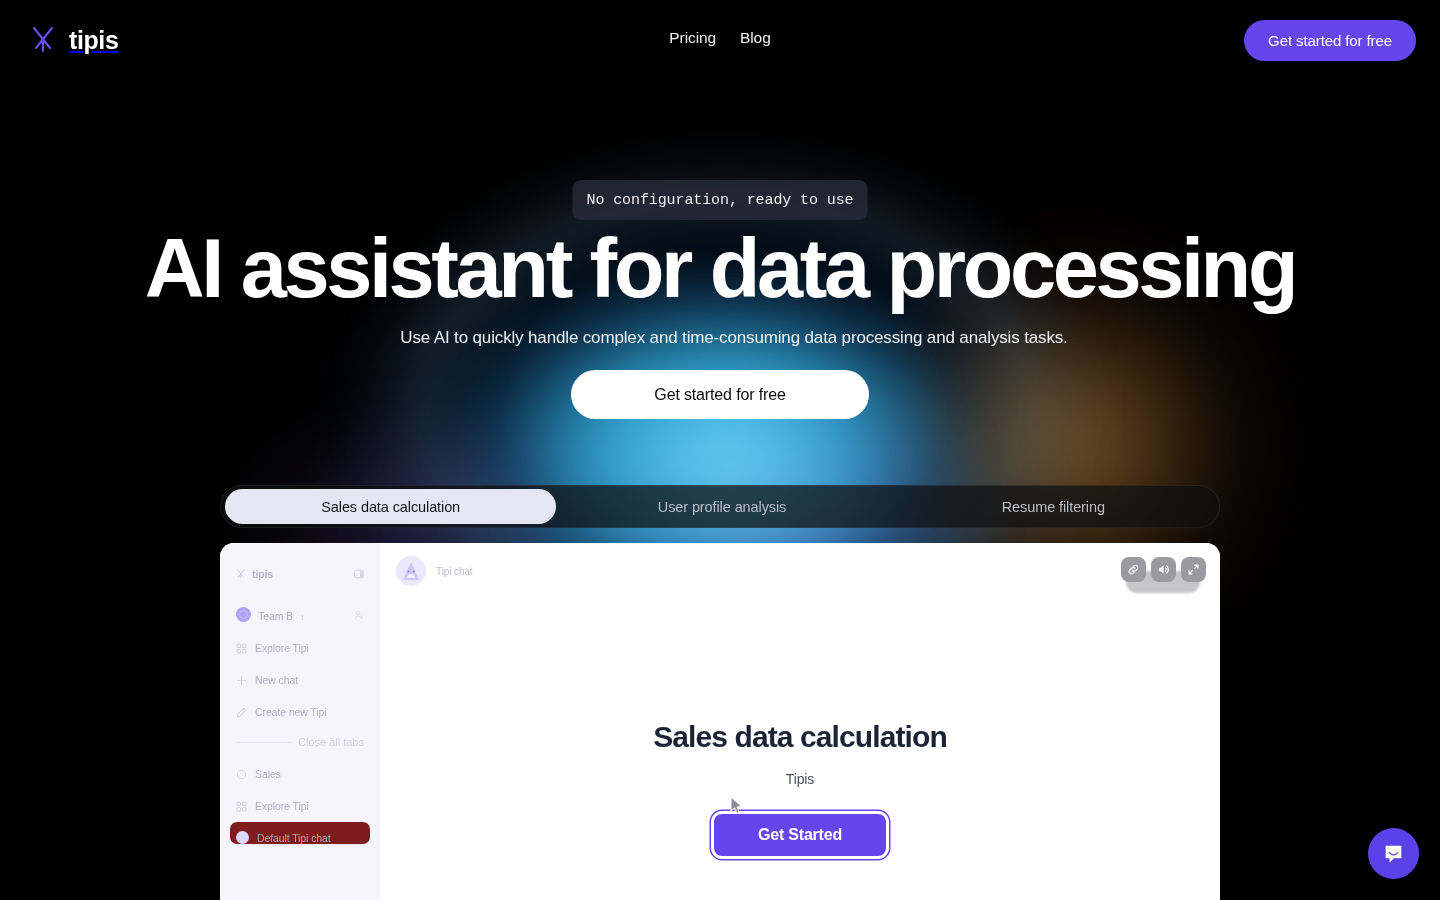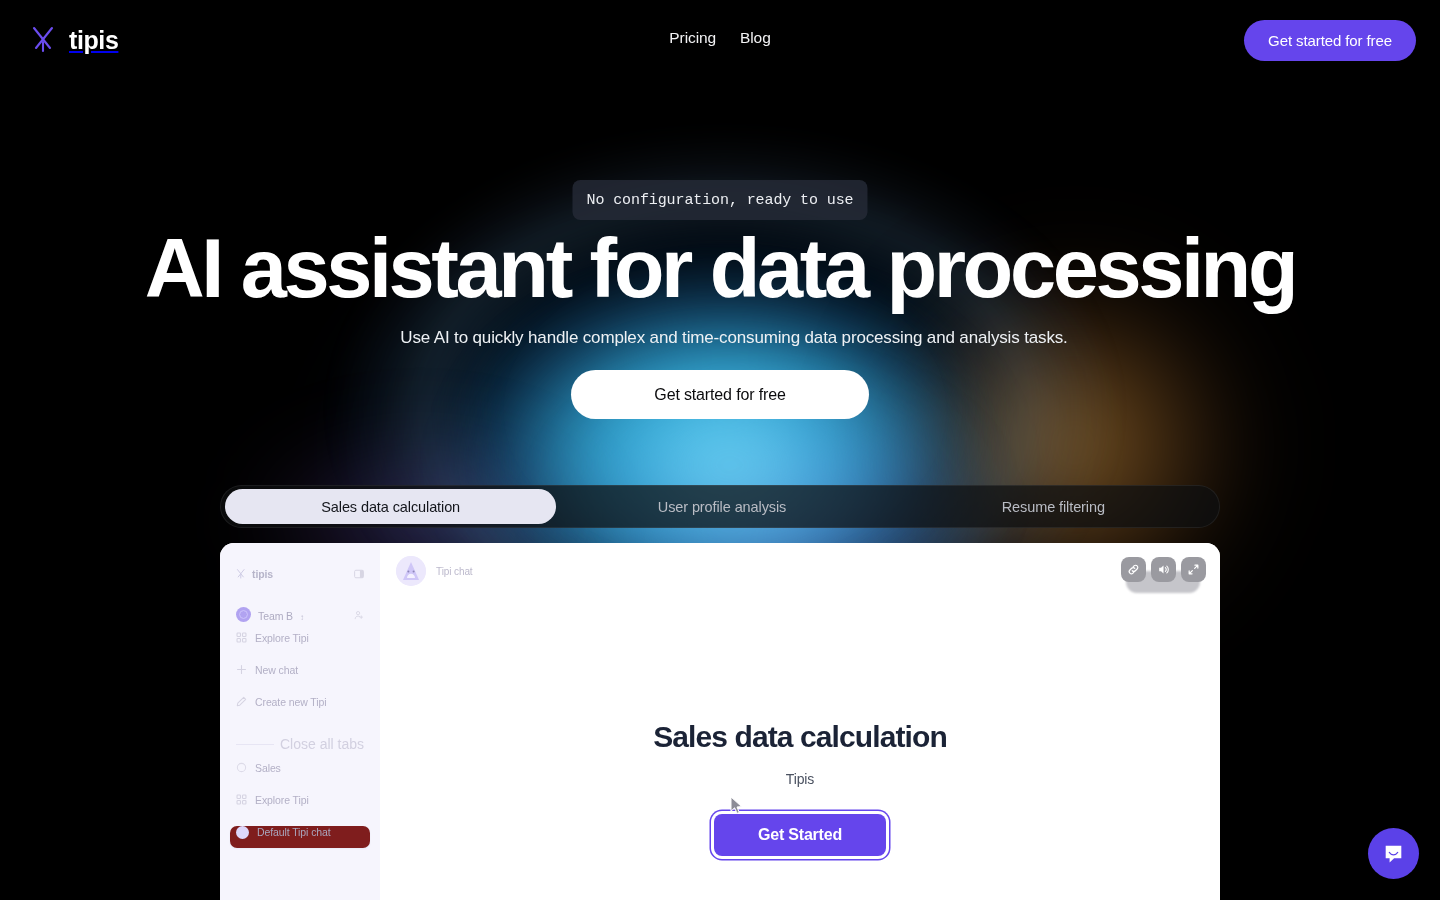--- a/index.html
+++ b/index.html
@@ -162,28 +162,28 @@
   .sb-team{display:flex;align-items:center;justify-content:space-between;margin-top:22px;padding:0 6px}
   .sb-team .left{display:flex;align-items:flex-end;gap:7px}
   .sb-team .avatar{
     width:15px;height:15px;border-radius:50%;
     background:#a695ef;flex:none;opacity:.85;
     display:flex;align-items:center;justify-content:center;
   }
   .sb-team .tname{font-size:10.5px;color:#aeabc2;letter-spacing:-.1px}
   .sb-team .chev{font-size:8px;color:#c3c1d4;line-height:1}
 
-  .sb-row{display:flex;align-items:flex-start;gap:8px;height:22px;margin-top:10px;padding:0 6px;border-radius:7px}
+  .sb-row{display:flex;align-items:flex-end;gap:8px;height:22px;margin-top:10px;padding:0 6px;border-radius:7px}
   .sb-row .ic{width:11px;height:11px;flex:none;opacity:.4}
   .sb-row .lbl{font-size:10.5px;color:#b3b0c6;letter-spacing:-.1px;white-space:nowrap}
   .sb-divider{
     display:flex;align-items:center;gap:6px;margin-top:18px;padding:0 6px;
   }
   .sb-divider .line{flex:1;height:1px;background:#e7e5f4}
-  .sb-divider .txt{font-size:14px;color:#d2d0e0;white-space:nowrap}
+  .sb-divider .txt{font-size:11px;color:#d2d0e0;white-space:nowrap}
   .sb-row.active{background:#7f1d1d;box-shadow:0 1px 2px rgba(90,80,150,.07)}
   .sb-row.active .lbl{color:#a9a6bd}
   .sb-row .av{
     width:13px;height:13px;border-radius:50%;background:#ddd7fb;flex:none;
   }
 
   
   #app-main{flex:1;position:relative;background:#fff}
   #app-topbar{height:56px;display:flex;align-items:center;padding:0 16px;gap:10px}
   #chat-avatar{

